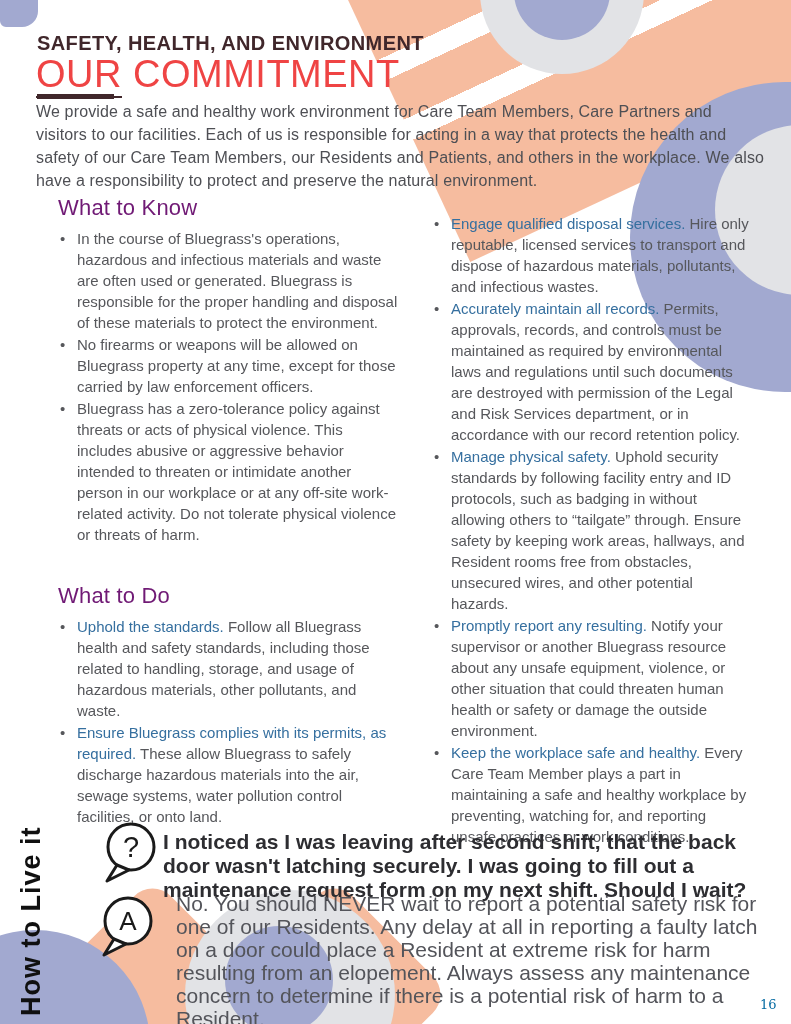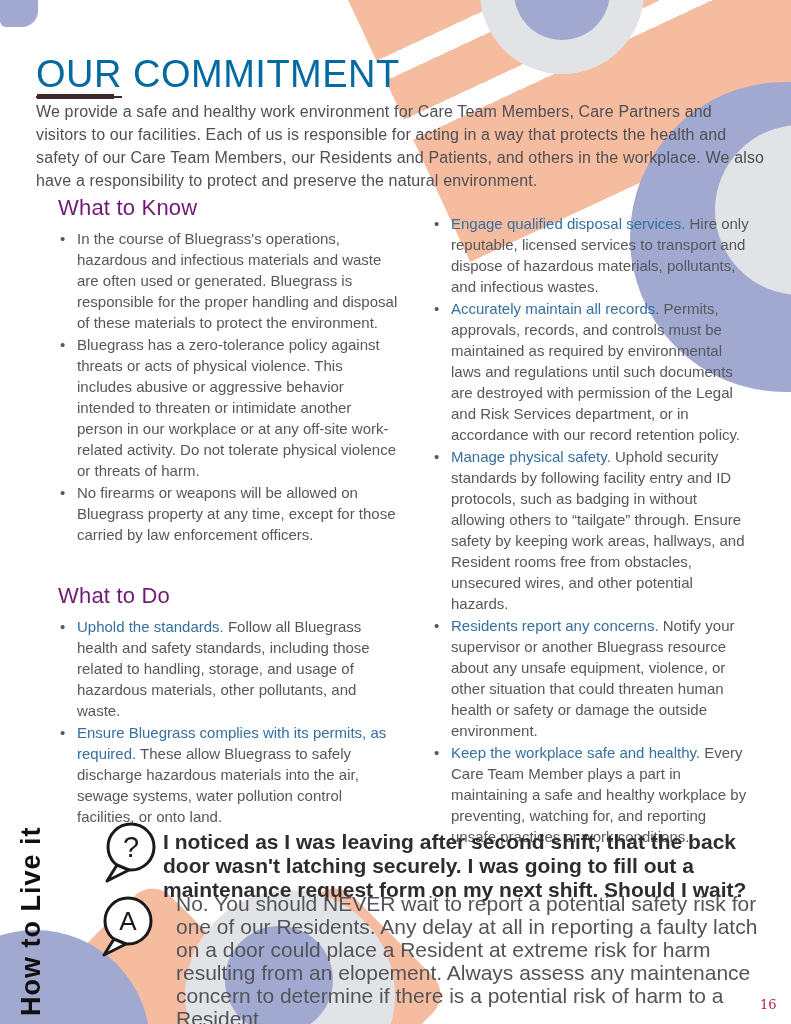--- a/index.html
+++ b/index.html
@@ -49,21 +49,21 @@
   
   .content{position:absolute;z-index:10;}
   .eyebrow{
     left:37px;top:32px;
     font-size:20px;font-weight:700;letter-spacing:.4px;
     color:#40272b;
   }
   .title{
     left:36px;top:53px;
     font-size:38px;font-weight:400;letter-spacing:.5px;
-    color:#0369a1;white-space:pre;
+    color:#ef4444;white-space:pre;
   }
   .title .underlined{border-bottom:2px solid #40272b;padding-bottom:1px;}
   .title-bar{
     left:37px;top:94px;width:77px;height:5px;
     background:#40272b;
   }
   .intro{
     left:36px;top:100px;width:730px;
     font-size:16px;line-height:23px;letter-spacing:.15px;
     color:#4e4f54;
@@ -108,64 +108,65 @@
     left:163px;top:830px;
     font-weight:700;color:#2d2d31;line-height:24px;
   }
   .answer{
     left:176px;top:892px;
     line-height:23px;
   }
   .page-number{
     left:760px;top:997px;
     font-family:"DejaVu Serif", serif;
-    font-size:13px;color:#be185d;
+    font-size:13px;color:#0369a1;
   }
 </style>
 </head>
 <body>
 
 <div class="page">
 
   <div class="decor corner-accent"></div>
   <div class="decor peach-band"></div>
   <div class="decor circle grayshape donut-top-outer"></div>
   <div class="decor circle peri donut-top-inner"></div>
   <div class="decor circle peri donut-right-outer"></div>
   <div class="decor circle grayshape donut-right-inner"></div>
   <div class="decor peach diamond diamond-1"></div>
   <div class="decor peach diamond diamond-2"></div>
   <div class="decor circle grayshape donut-bottom-outer"></div>
   <div class="decor circle peri donut-bottom-inner"></div>
   <div class="decor circle peri circle-bottom-left"></div>
 
+  <div class="content eyebrow">SAFETY, HEALTH, AND ENVIRONMENT</div>
   <div class="content title"><span class="underlined">OUR</span><span> COMMITMENT</span></div>
   <div class="content title-bar"></div>
   <div class="content intro">We provide a safe and healthy work environment for Care Team Members, Care Partners and visitors to our facilities. Each of us is responsible for acting in a way that protects the health and safety of our Care Team Members, our Residents and Patients, and others in the workplace. We also have a responsibility to protect and preserve the natural environment.</div>
 
   <div class="content col col-left">
     <h2>What to Know</h2>
     <ul class="bullets">
         <li>In the course of Bluegrass's operations, hazardous and infectious materials and waste are often used or generated. Bluegrass is responsible for the proper handling and disposal of these materials to protect the environment.</li>
+        <li>No firearms or weapons will be allowed on Bluegrass property at any time, except for those carried by law enforcement officers.</li>
         <li>Bluegrass has a zero-tolerance policy against threats or acts of physical violence. This includes abusive or aggressive behavior intended to threaten or intimidate another person in our workplace or at any off-site work-related activity. Do not tolerate physical violence or threats of harm.</li>
-        <li>No firearms or weapons will be allowed on Bluegrass property at any time, except for those carried by law enforcement officers.</li>
       </ul>
     <h2 class="second">What to Do</h2>
     <ul class="bullets">
         <li><span class="lead">Uphold the standards.</span> Follow all Bluegrass health and safety standards, including those related to handling, storage, and usage of hazardous materials, other pollutants, and waste.</li>
         <li><span class="lead">Ensure Bluegrass complies with its permits, as required.</span> These allow Bluegrass to safely discharge hazardous materials into the air, sewage systems, water pollution control facilities, or onto land.</li>
       </ul>
   </div>
 
   <div class="content col col-right">
     <ul class="bullets">
         <li><span class="lead">Engage qualified disposal services.</span> Hire only reputable, licensed services to transport and dispose of hazardous materials, pollutants, and infectious wastes.</li>
         <li><span class="lead">Accurately maintain all records.</span> Permits, approvals, records, and controls must be maintained as required by environmental laws and regulations until such documents are destroyed with permission of the Legal and Risk Services department, or in accordance with our record retention policy.</li>
         <li><span class="lead">Manage physical safety.</span> Uphold security standards by following facility entry and ID protocols, such as badging in without allowing others to “tailgate” through. Ensure safety by keeping work areas, hallways, and Resident rooms free from obstacles, unsecured wires, and other potential hazards.</li>
-        <li><span class="lead">Residents report any concerns.</span> Notify your supervisor or another Bluegrass resource about any unsafe equipment, violence, or other situation that could threaten human health or safety or damage the outside environment.</li>
+        <li><span class="lead">Promptly report any resulting.</span> Notify your supervisor or another Bluegrass resource about any unsafe equipment, violence, or other situation that could threaten human health or safety or damage the outside environment.</li>
         <li><span class="lead">Keep the workplace safe and healthy.</span> Every Care Team Member plays a part in maintaining a safe and healthy workplace by preventing, watching for, and reporting unsafe practices or work conditions.</li>
       </ul>
   </div>
 
   <div class="content vert-label">How to Live it</div>
 
   <div class="content bubble bubble-q">
     <svg width="62" height="66" viewBox="0 0 62 66">
       <circle cx="31" cy="27" r="23" fill="#ffffff" stroke="#1a1a1a" stroke-width="3"></circle>
       <path d="M17 45 L7 61 L29 50 Z" fill="#ffffff" stroke="#1a1a1a" stroke-width="3" stroke-linejoin="round"></path>

